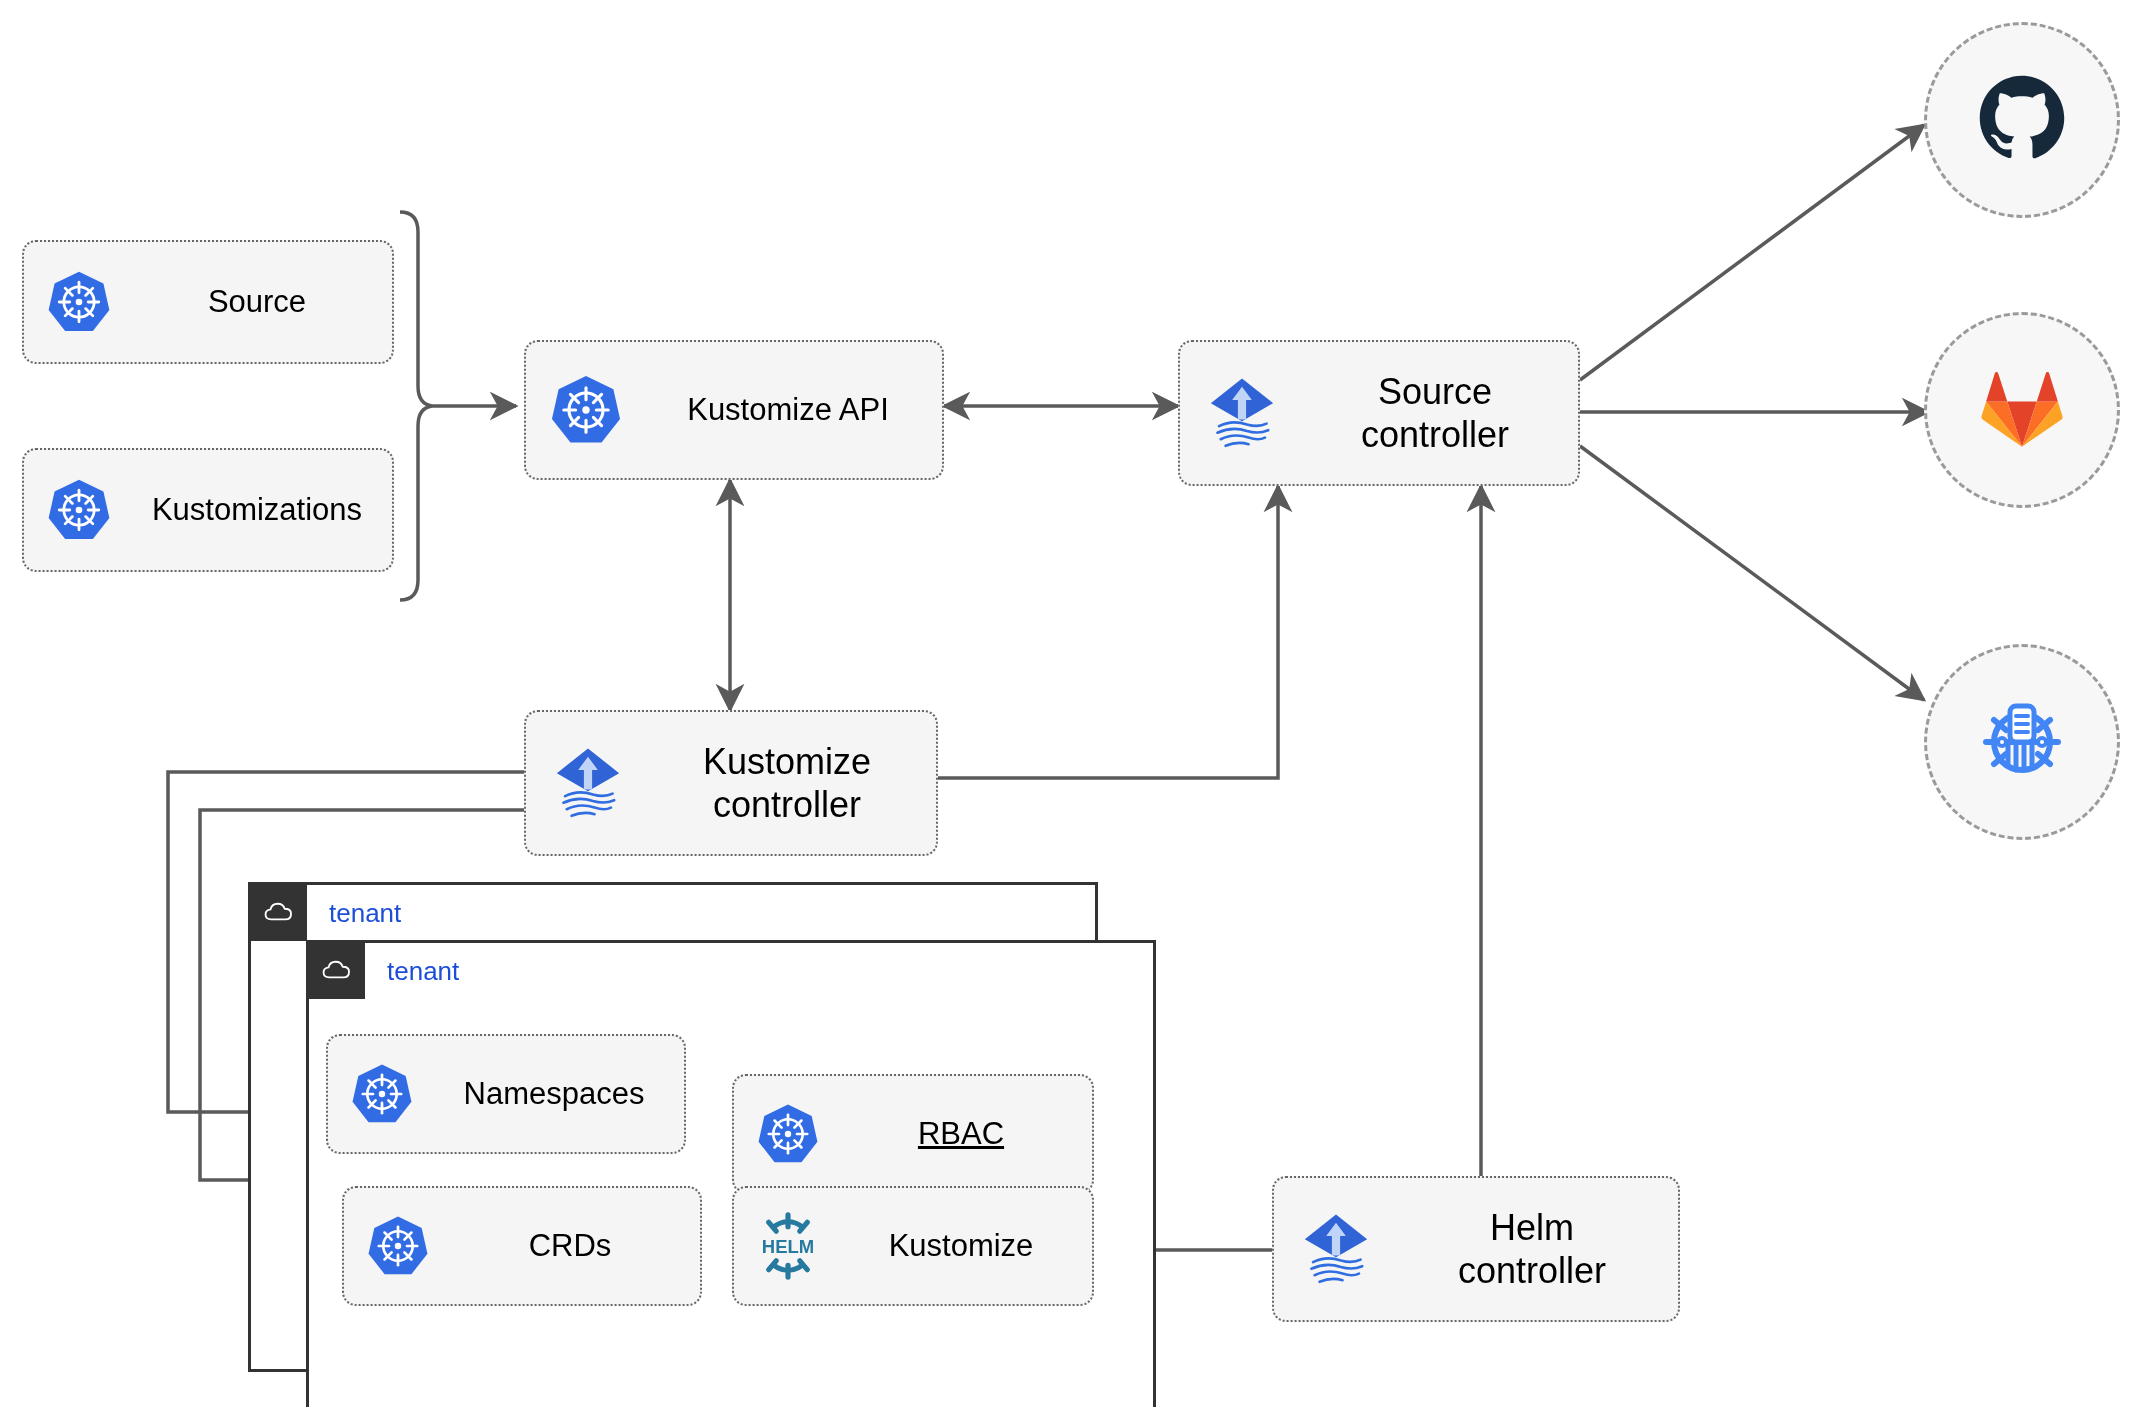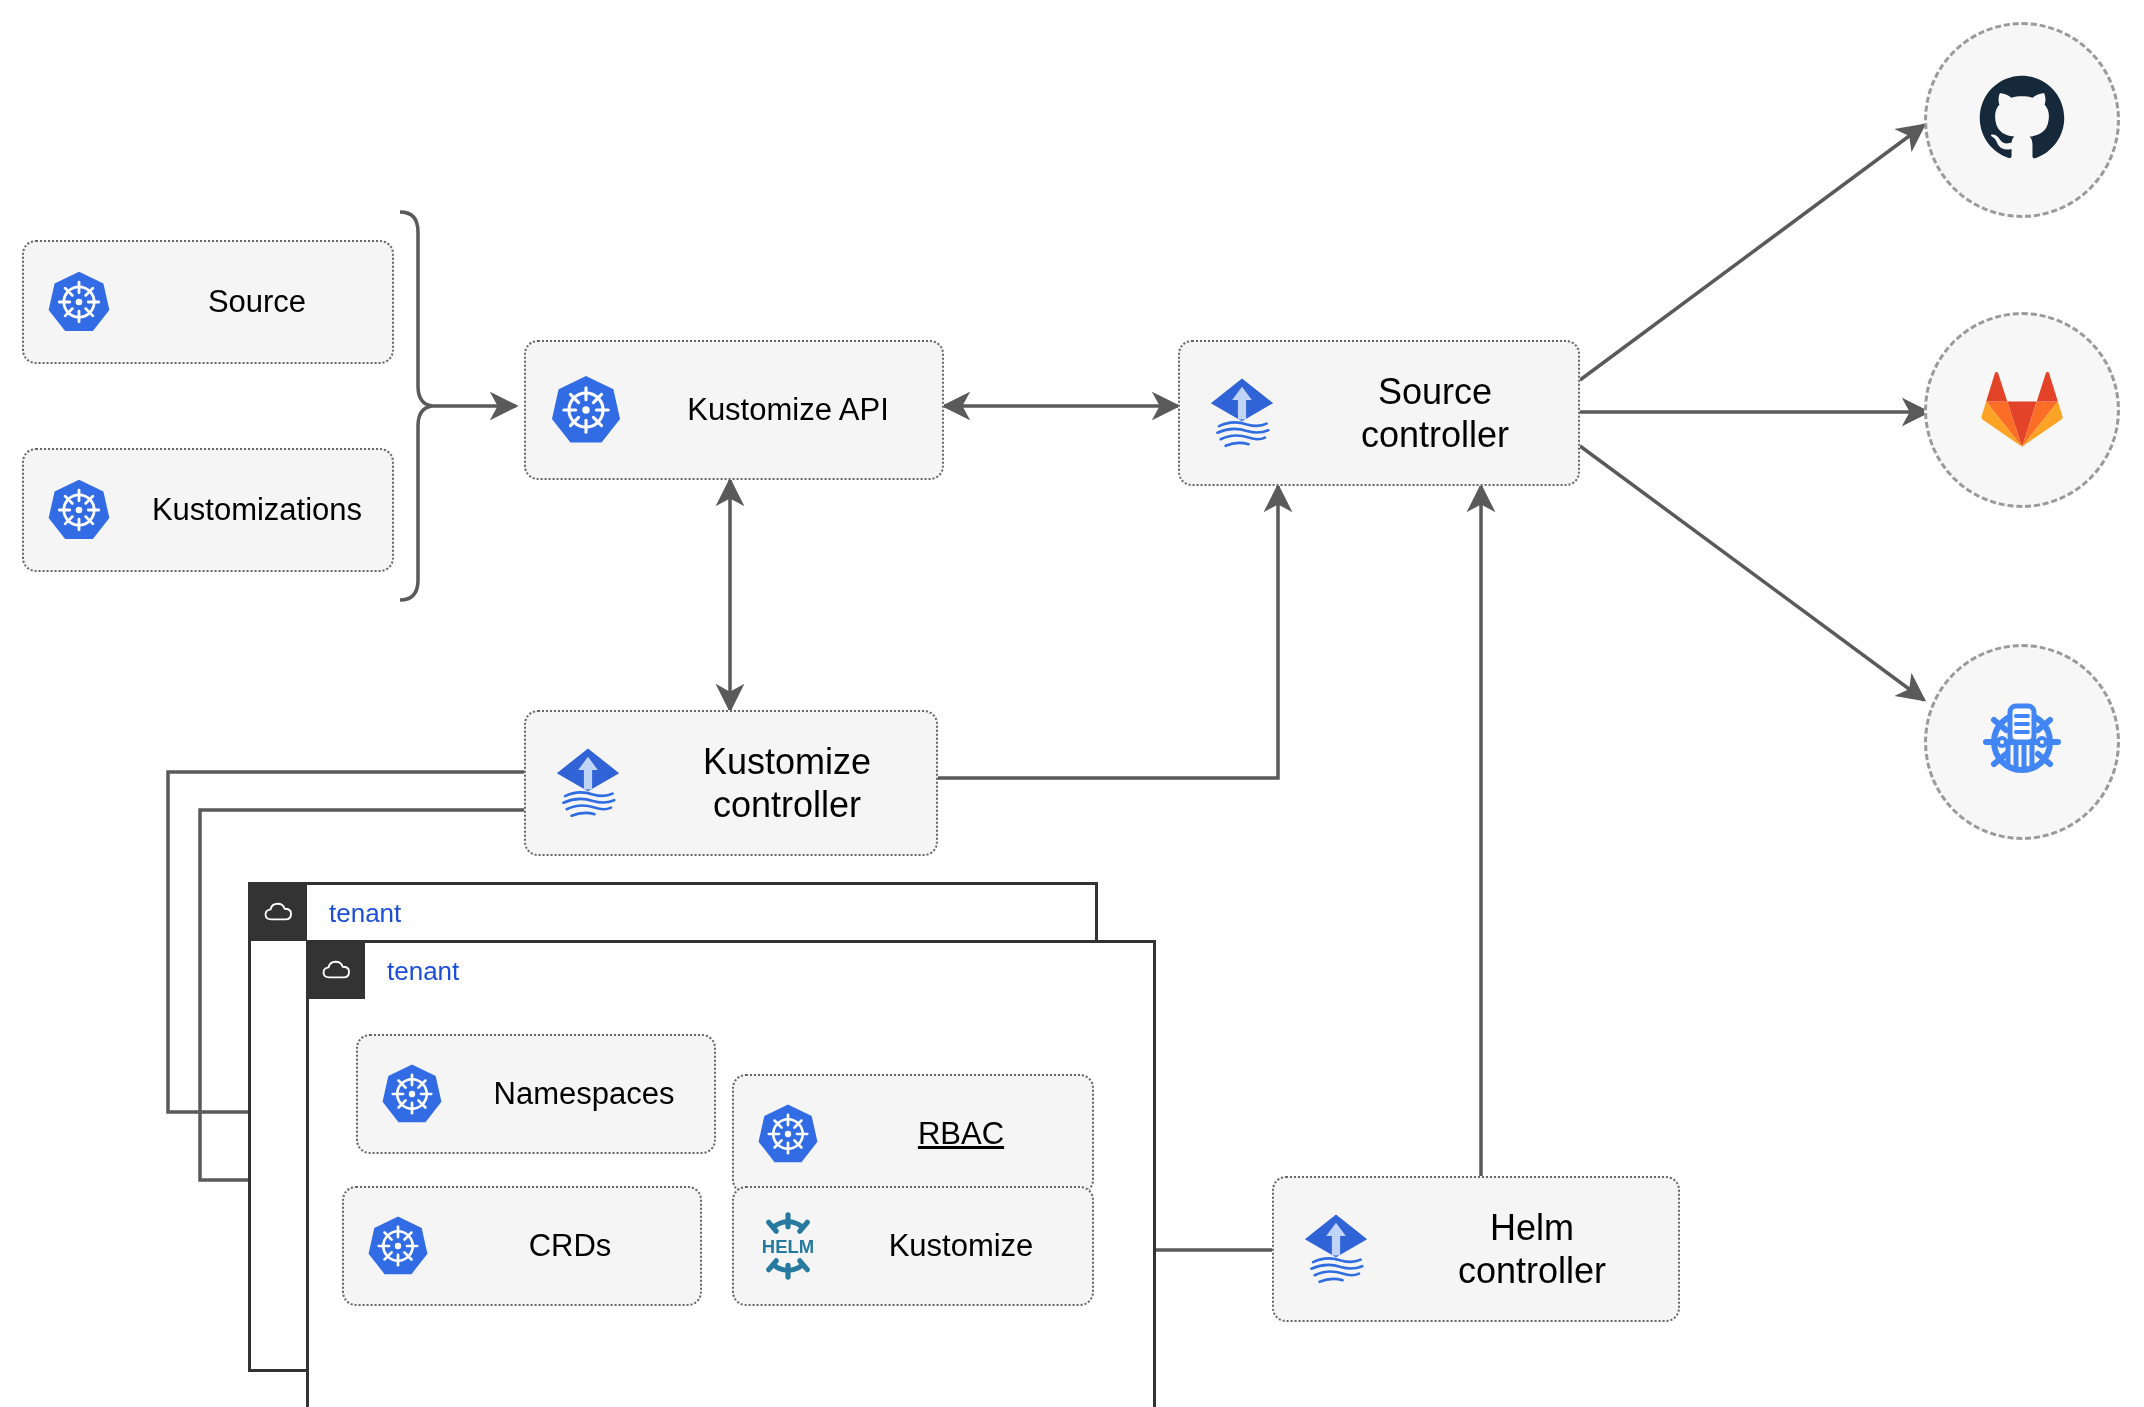--- a/index.html
+++ b/index.html
@@ -263,21 +263,21 @@
     <div class="tenant-header">
       <div class="tenant-badge">
         <svg width="34" height="34" viewBox="0 0 48 48">
           <path d="M13 33 Q5 33 5 26 Q5 20 12 19 Q14 11 22 11 Q30 11 32 18 Q41 18 41 25 Q41 33 33 33 Z" fill="none" stroke="#ffffff" stroke-width="2.6" stroke-linejoin="round"></path>
         </svg>
       </div>
       <span class="tenant-title">tenant</span>
     </div>
   </div>
 
-  <div class="node" style="left:356px; top:1034px; width:360px; height:120px;">
+  <div class="node" style="left:326px; top:1034px; width:360px; height:120px;">
     <span class="icon-slot" style="width:108px;">
       <svg width="64" height="64" viewBox="0 0 100 100">
         <polygon points="50,4 87,22 96,62 71,94 29,94 4,62 13,22" fill="#326CE5"></polygon>
         <g fill="none" stroke="#ffffff" stroke-width="4.2" stroke-linecap="round">
           <circle cx="50" cy="50" r="23"></circle>
           <line x1="50" y1="20" x2="50" y2="36"></line>
             <line x1="50" y1="64" x2="50" y2="80"></line>
           <line x1="20" y1="50" x2="36" y2="50"></line>
             <line x1="64" y1="50" x2="80" y2="50"></line>
           <line x1="29" y1="29" x2="40" y2="40"></line>

